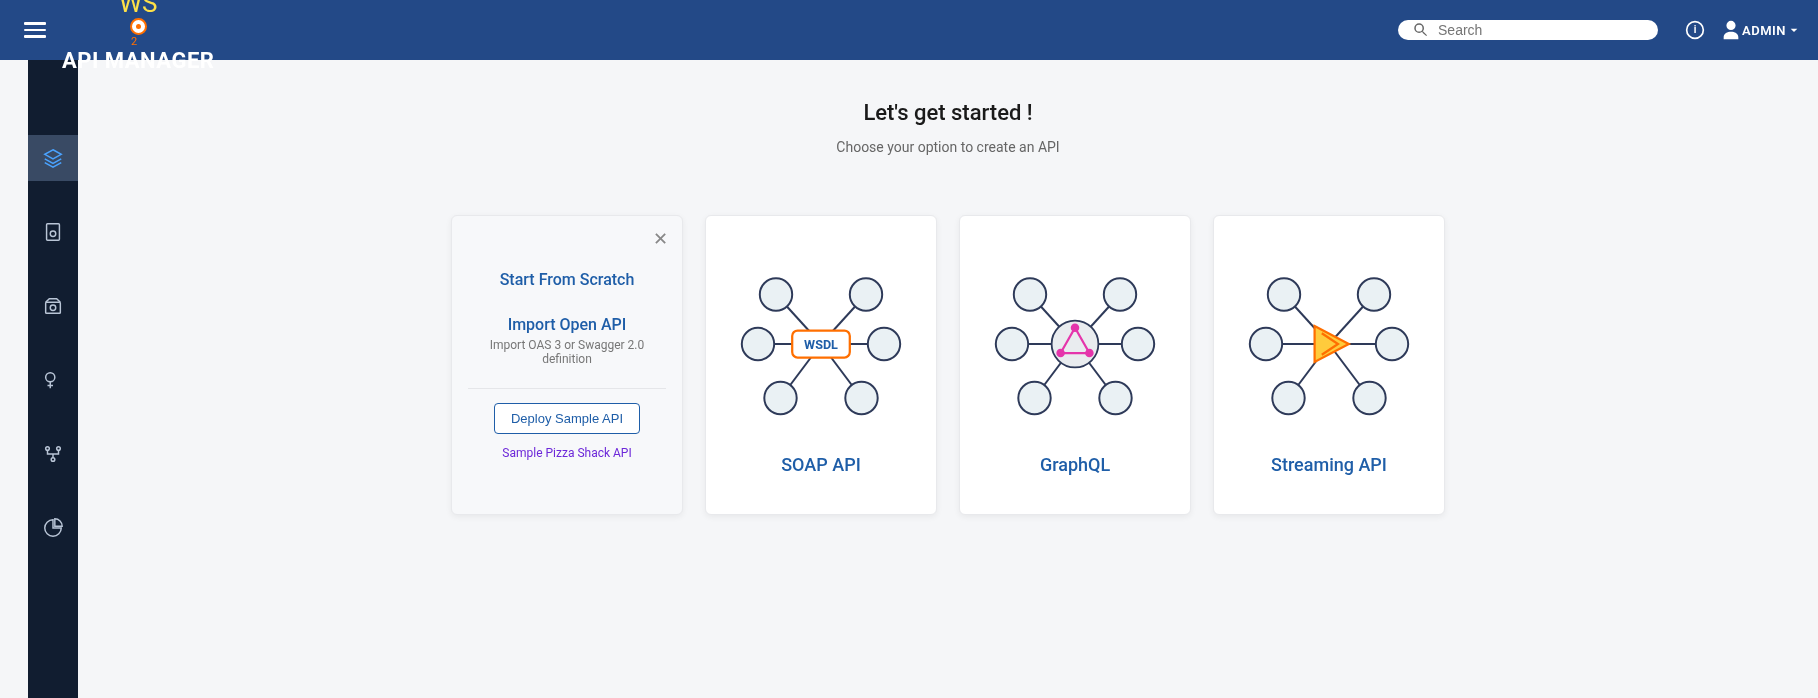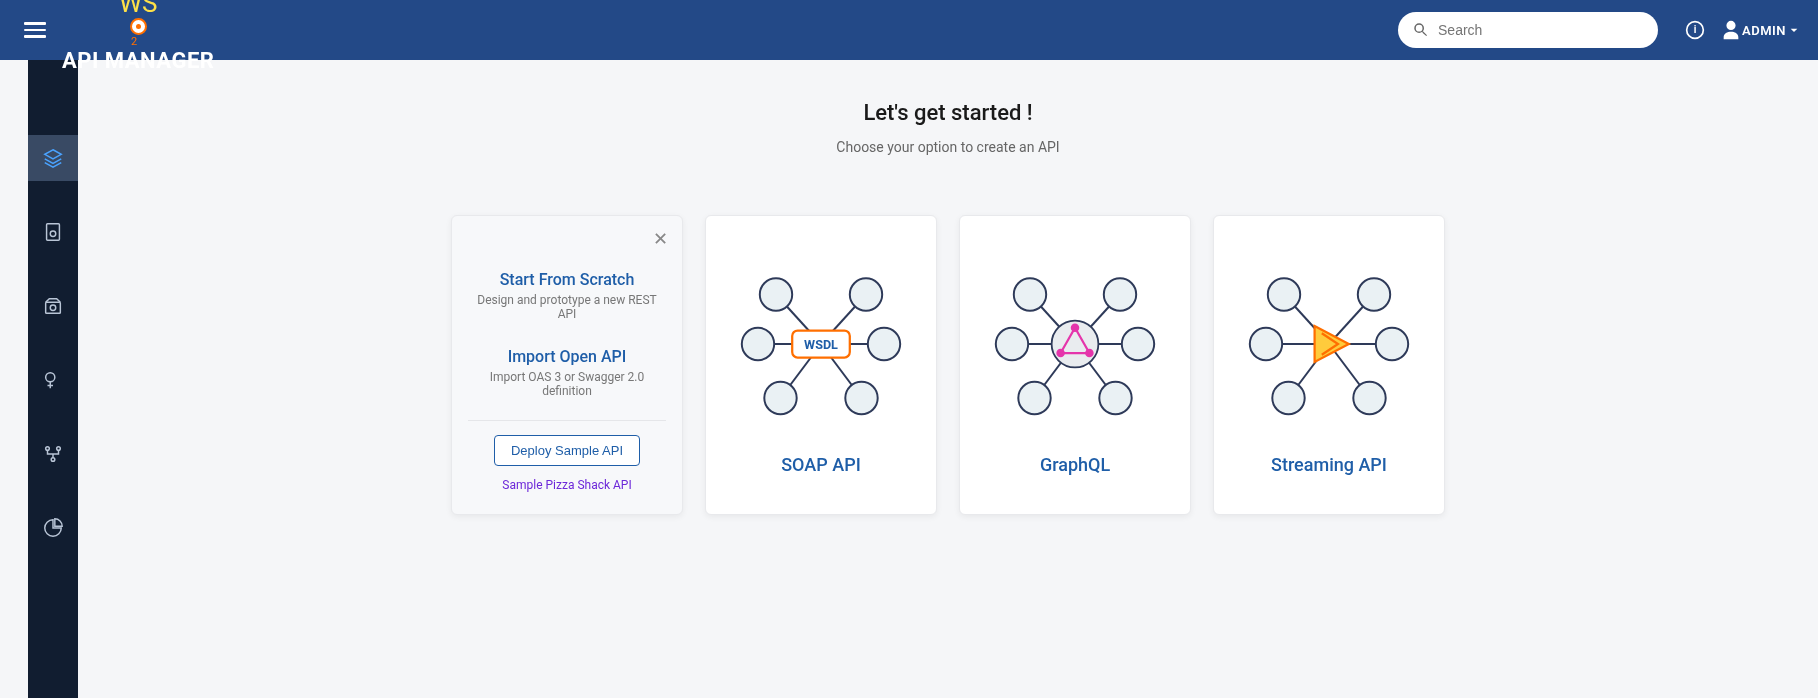--- a/index.html
+++ b/index.html
@@ -8,21 +8,21 @@
 .menu-icon { display: flex; flex-direction: column; gap: 4px; cursor: pointer; padding: 8px; }
 .menu-icon span { width: 22px; height: 2.5px; background: #fff; border-radius: 1px; }
 .logo-area { display: flex; align-items: center; margin-left: 8px; position: relative; flex-direction: column; }
 .logo-text { font-size: 22px; font-weight: 700; letter-spacing: 0.5px; }
 .logo-ws { color: #fde047; font-size: 26px; font-weight: 400; }
 .logo-o { display:inline-flex; width:17px; height:17px; border-radius:50%; border:2px solid #ff6f00; align-items:center; justify-content:center; background:#fff; vertical-align:middle; margin:0 1px;}
 .logo-o::after{content:""; width:5px;height:5px;border-radius:50%; background:#ff6f00;}
 .logo-sub { font-size:11px; vertical-align: sub; color:#ff6f00; margin-left:-2px; margin-right:6px;}
 .pub-badge { position: absolute; top: -12px; right: -6px; background:#e53935; color:#fff; font-size:9px; font-weight:700; padding:2px 6px; letter-spacing:0.5px;}
 .header-spacer { flex: 1; }
-.search-wrap { background: #fff; border-radius: 20px; height: 36px; width: 260px; display: flex; align-items: center; padding: 0 14px; margin-right: 18px; }
+.search-wrap { background: #fff; border-radius: 20px; height: 20px; width: 260px; display: flex; align-items: center; padding: 0 14px; margin-right: 18px; }
 .search-wrap svg { width: 18px; height: 18px; fill: #666; margin-right: 8px;}
 .search-input { border: none; outline: none; font-size: 14px; flex:1; background: transparent; color:#333;}
 .hdr-icon { width: 38px; height: 38px; display:flex; align-items:center; justify-content:center; cursor:pointer; }
 .hdr-icon svg { width:20px; height:20px; fill:#fff; }
 .user-area { display:flex; align-items:center; gap:0; cursor:pointer; margin-left: 6px;}
 .user-area svg.avatar { width:22px;height:22px; fill:#fff;}
 .user-name { font-size: 13px; font-weight: 600; letter-spacing: 0.5px;}
 .user-area svg.chev { width:16px;height:16px; fill:#fff;}
 
 .layout { display:flex; height: calc(100vh - 60px); padding-left: 28px; }
@@ -134,21 +134,20 @@
 
   <div class="main">
     <div class="page-title">Let's get started !</div>
     <div class="page-sub">Choose your option to create an API</div>
 
     <div class="cards">
 
       <div class="card first">
         <button class="close-x">✕</button>
         <div class="opt-title">Start From Scratch</div>
-        <div class="opt-sub">Design and prototype a new REST API</div>
         <div class="opt-title second">Import Open API</div>
         <div class="opt-sub">Import OAS 3 or Swagger 2.0 definition</div>
         <div class="divider"></div>
         <button class="sample-btn">Deploy Sample API</button>
         <div class="sample-sub">Sample Pizza Shack API</div>
       </div>
 
       <div class="card">
         <svg class="diagram" viewBox="0 0 200 200">
           <g stroke="#2e3a59" stroke-width="2.2" fill="#eaf1f4">

